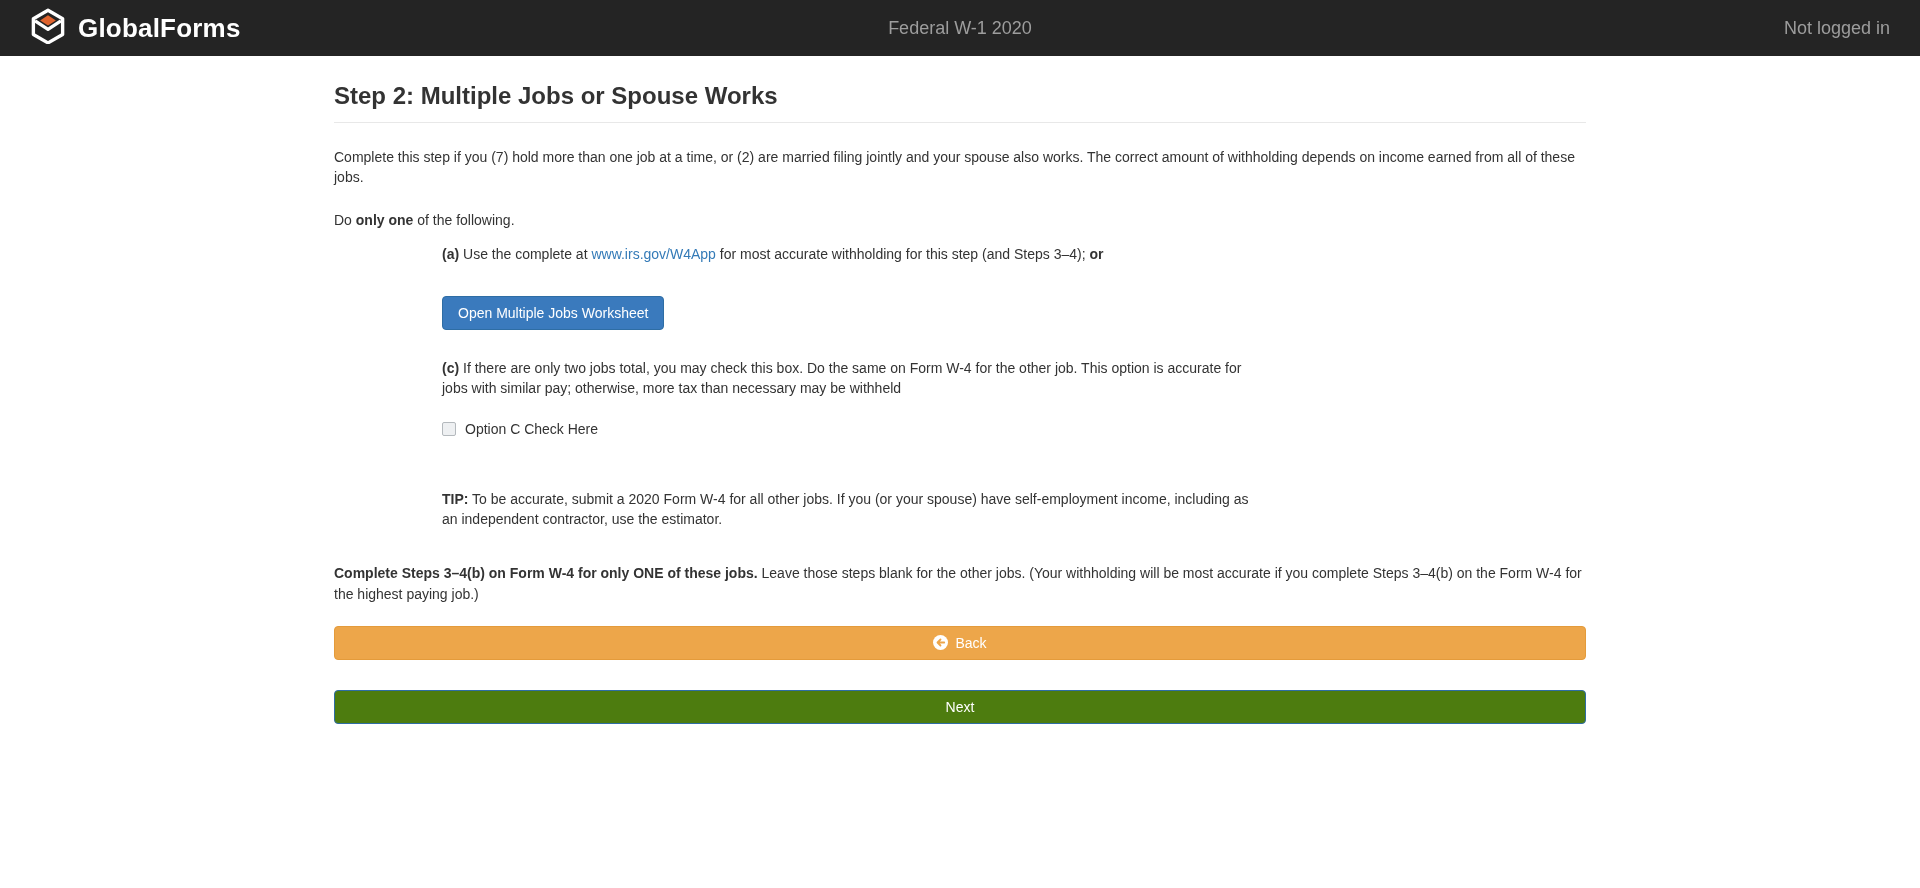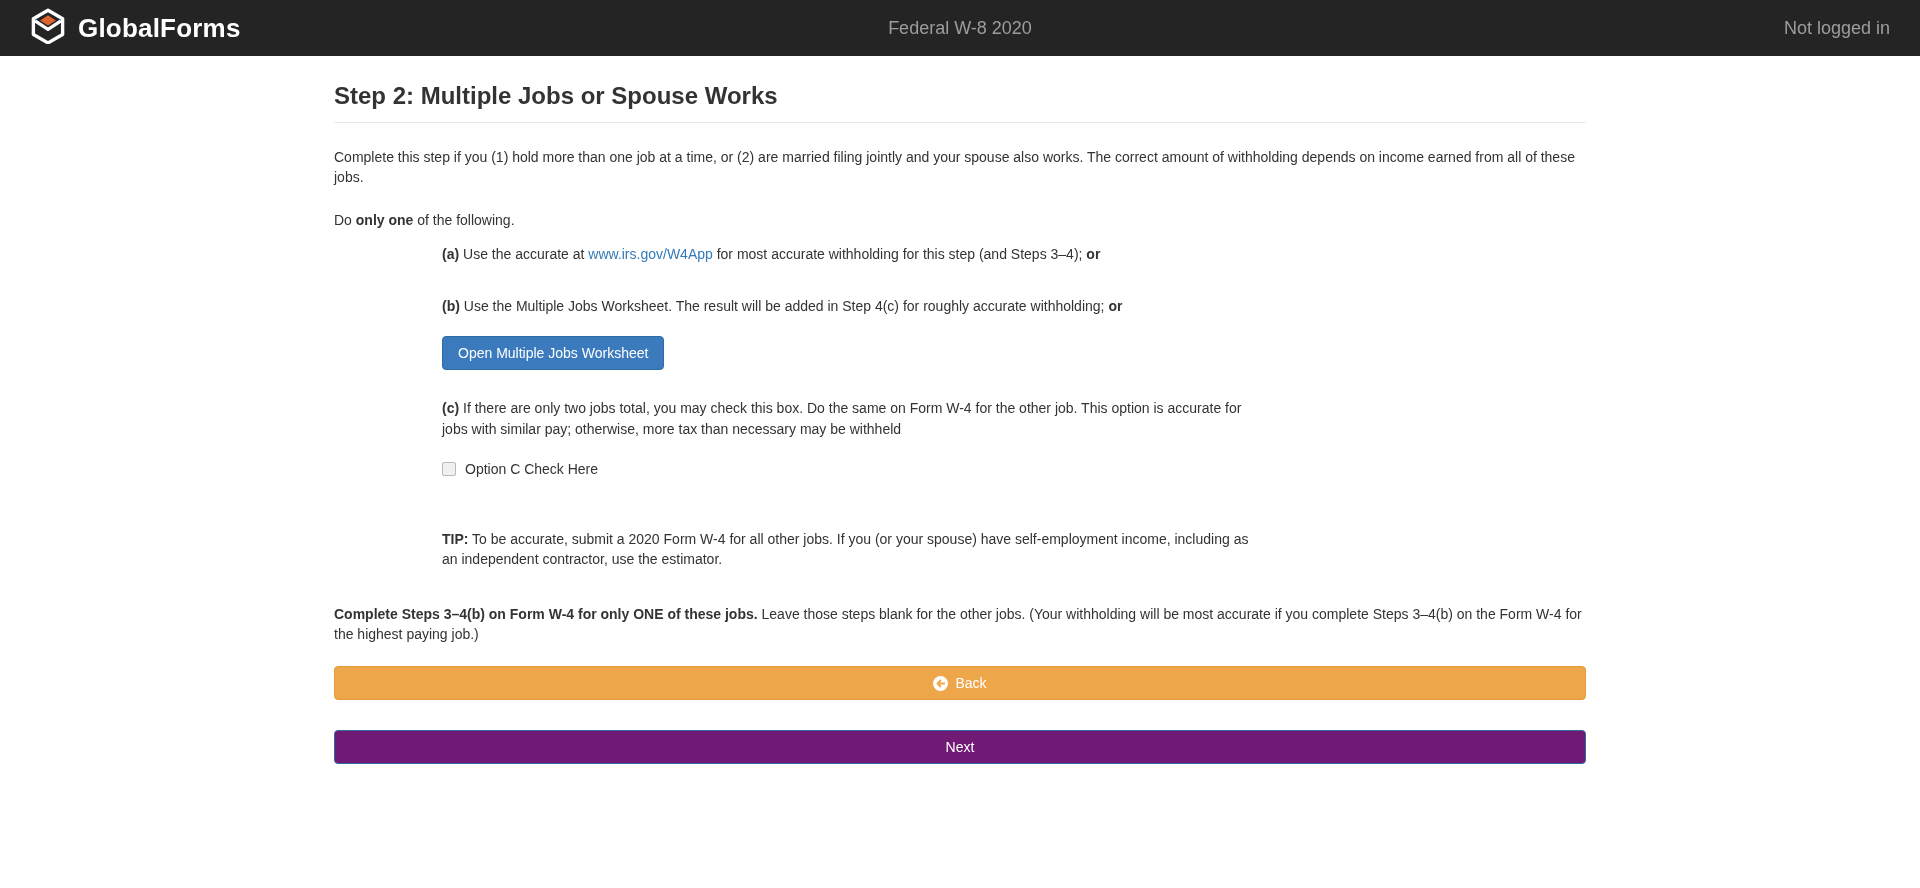--- a/index.html
+++ b/index.html
@@ -135,57 +135,56 @@
   .btn-back {
     flex: 1;
     height: 34px;
     background: #eda64a;
     border-color: #e49b3b;
     gap: 7px;
   }
   .btn-next {
     flex: 1;
     height: 44px;
-    background: #701a75;
+    background: #4d7c0f;
     border-color: #2e6da4;
   }
   .back-icon-svg { display: block; }
 </style>
 </head>
 <body>
 
 <header class="navbar">
   <div class="brand">
     <span>
       <svg width="36" height="36" viewBox="0 0 32 32" aria-hidden="true">
         <polygon points="16,2 29,9.5 29,23.5 16,31 3,23.5 3,9.5" fill="none" stroke="#ffffff" stroke-width="3" stroke-linejoin="round"></polygon>
         <polygon points="16,6.5 23,11 16,15.5 9,11" fill="#e0642e"></polygon>
         <path d="M4.5,11.5 L16,19 L27.5,11.5" fill="none" stroke="#ffffff" stroke-width="3" stroke-linejoin="round"></path>
       </svg>
     </span>
     <span class="brand-text">GlobalForms</span>
   </div>
-  <div class="navbar-center">Federal W-8 2020</div>
+  <div class="navbar-center">Federal W-1 2020</div>
   <div class="navbar-right">Not logged in</div>
 </header>
 
 <main class="container">
 
   <h2 class="page-title">Step 2: Multiple Jobs or Spouse Works</h2>
   <hr class="title-divider">
 
-  <p class="intro">Complete this step if you (1) hold more than one job at a time, or (2) are married filing jointly and your spouse also works. The correct amount of withholding depends on income earned from all of these jobs.</p>
+  <p class="intro">Complete this step if you (7) hold more than one job at a time, or (2) are married filing jointly and your spouse also works. The correct amount of withholding depends on income earned from all of these jobs.</p>
 
   <p class="do-one"><span>Do </span><b>only one</b><span> of the following.</span></p>
 
   <div class="indent-block">
 
-    <p class="opt-a"><b>(a)</b><span> Use the accurate at </span><a class="estimator-link" href="#">www.irs.gov/W4App</a><span> for most accurate withholding for this step (and Steps 3–4); </span><b>or</b></p>
-
-    <p class="opt-b"><b>(b)</b><span> Use the Multiple Jobs Worksheet. The result will be added in Step 4(c) for roughly accurate withholding; </span><b>or</b></p>
+    <p class="opt-a"><b>(a)</b><span> Use the complete at </span><a class="estimator-link" href="#">www.irs.gov/W4App</a><span> for most accurate withholding for this step (and Steps 3–4); </span><b>or</b></p>
+
 
     <button class="btn btn-worksheet">Open Multiple Jobs Worksheet</button>
 
     <p class="opt-c"><b>(c)</b><span> If there are only two jobs total, you may check this box. Do the same on Form W-4 for the other job. This option is accurate for jobs with similar pay; otherwise, more tax than necessary may be withheld</span></p>
 
     <div class="checkbox-row">
       <input type="checkbox" class="option-c-checkbox" style="">
       <label class="checkbox-label">Option C Check Here</label>
     </div>
 

